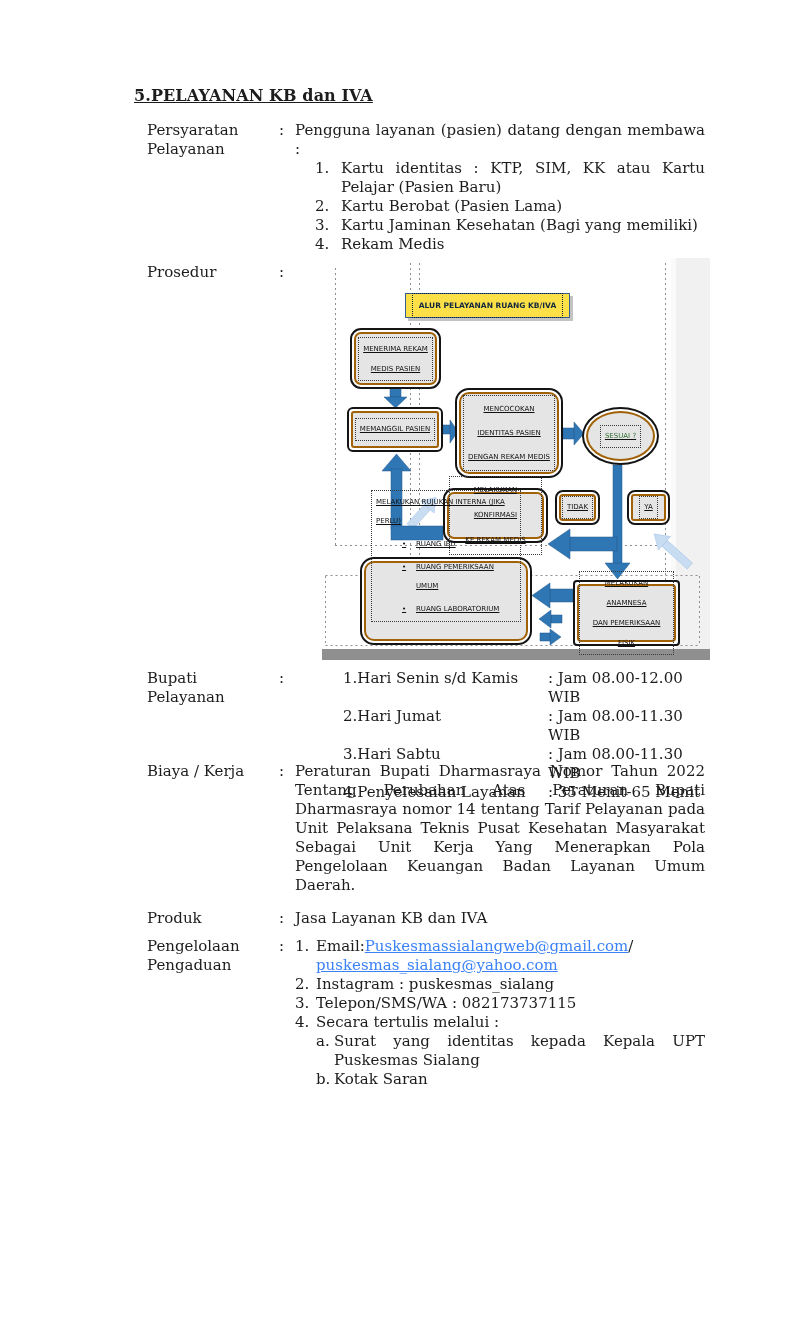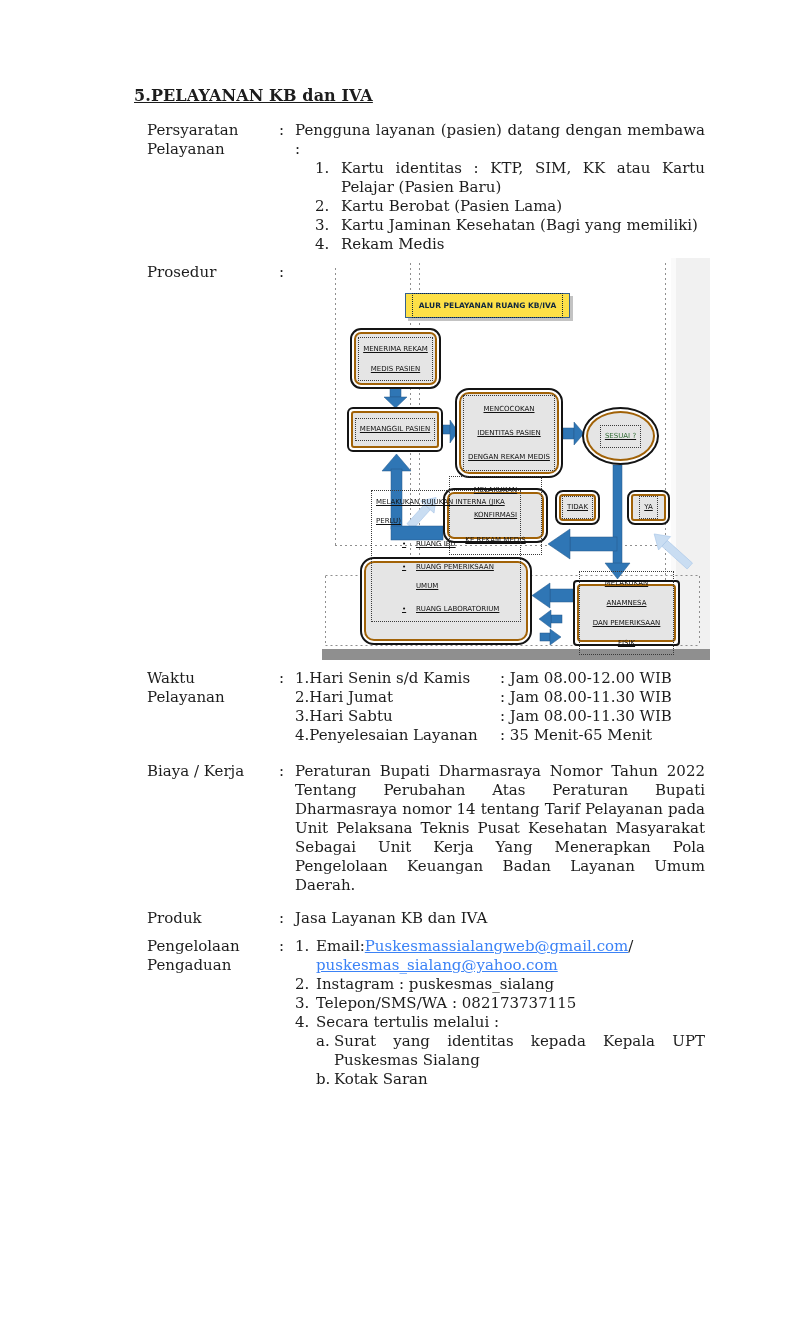--- a/index.html
+++ b/index.html
@@ -9,21 +9,21 @@
     overflow:hidden;
   }
   .heading{position:absolute;left:134px;top:86px;font-weight:bold;font-size:16px;letter-spacing:.1px;text-decoration:underline;}
   .lbl{position:absolute;left:147px;white-space:pre-line;}
   .colon{position:absolute;left:279px;}
   .content{position:absolute;left:295px;width:410px;text-align:justify;}
   .plist{margin-left:20px;}
   .pl-item{display:flex;}
   .pl-num{width:26px;flex:none;}
   .pl-text{flex:1;text-align:justify;}
-  .w-row{display:flex;text-align:left;}
+  .w-row{display:flex;text-align:left;margin-left:48px;}
   .w-item{width:205px;flex:none;}
   .w-val{flex:1;}
   .pd-item{display:flex;text-align:left;}
   .pd-num{width:21px;flex:none;}
   .pd-text{flex:1;}
   .pd-sub{display:flex;margin-left:21px;}
   .pd-sub-num{width:18px;flex:none;}
   .pd-sub-text{flex:1;text-align:justify;}
   a.doclink{color:#3b82f6;text-decoration:underline;cursor:pointer;}
 
@@ -216,21 +216,21 @@
     <div class="fc-box" style="left:251px;top:322px;width:107px;height:66px;border-radius:4px;">
       <div class="fc-box-in" style="border-radius:4px;">
           <div class="fc-txt" style="line-height:20px;">MELAKUKAN ANAMNESA
 DAN PEMERIKSAAN FISIK</div>
         </div>
     </div>
 
     <div class="fc-bottom"></div>
   </div>
 
-  <div class="lbl" style="top:669px;">Waktu
+  <div class="lbl" style="top:669px;">Bupati
 Pelayanan</div>
   <div class="colon" style="top:669px;">:</div>
   <div class="content" style="top:669px;text-align:left;">
     <div class="w-row">
       <div class="w-item">1.Hari Senin s/d Kamis</div>
       <div class="w-val">: Jam 08.00-12.00 WIB</div>
     </div>
     <div class="w-row">
       <div class="w-item">2.Hari Jumat</div>
       <div class="w-val">: Jam 08.00-11.30 WIB</div>

